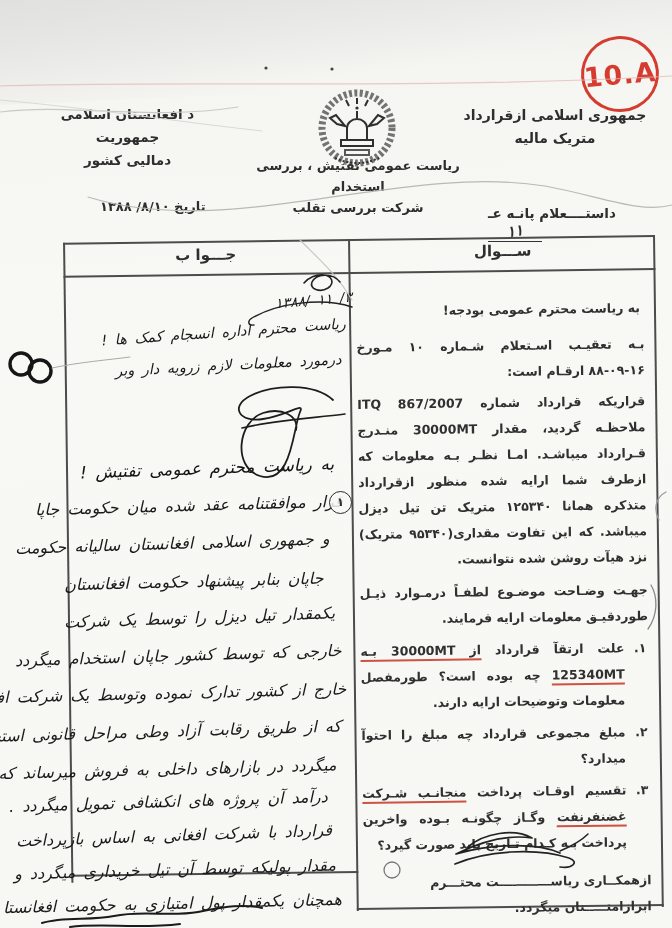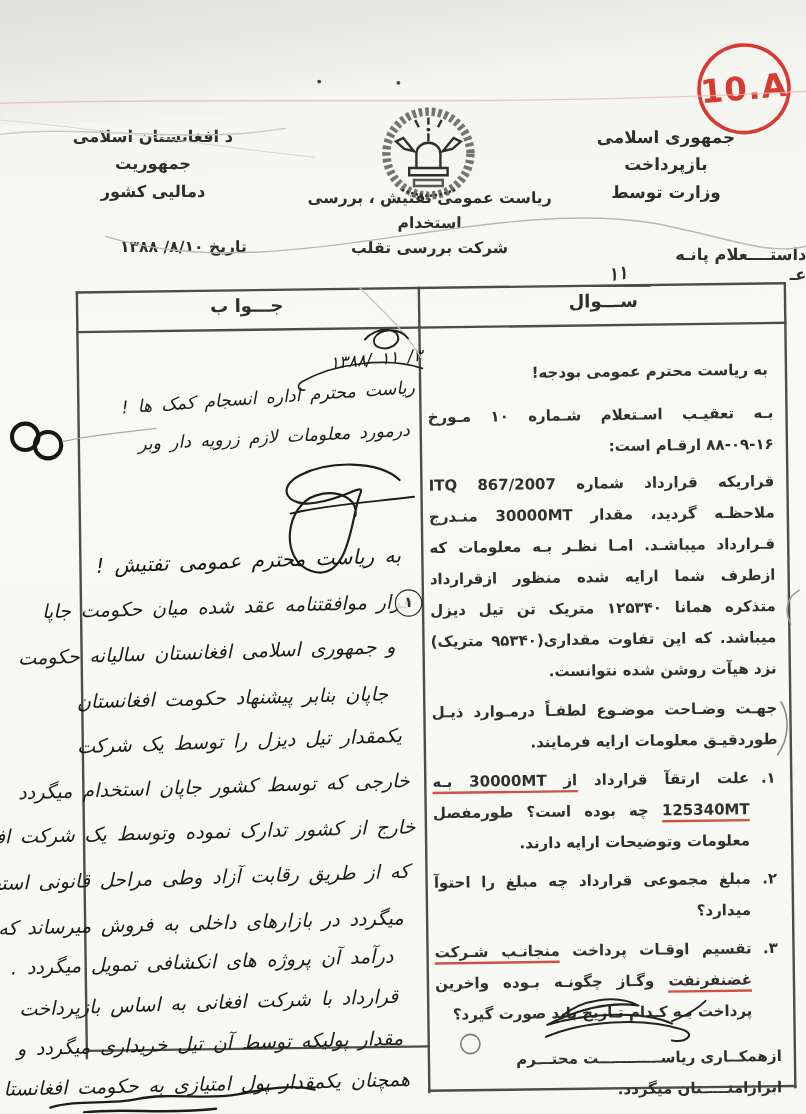--- a/index.html
+++ b/index.html
@@ -16,21 +16,21 @@
   .stamp{left:581px;top:36px;width:72px;height:70px;border:3px solid #d63b2f;border-radius:50%;
     display:flex;align-items:center;justify-content:center;color:#d63b2f;
     font-size:27px;font-weight:bold;transform:rotate(-5deg);letter-spacing:1px;}
   
   .hdr{font-weight:bold;text-align:center;direction:rtl;}
   .hdr-left{left:30px;top:103px;width:195px;font-size:13.5px;line-height:23px;}
   .hdr-right{left:462px;top:104px;width:186px;font-size:14px;line-height:23px;}
   .hdr-center{left:238px;top:155px;width:240px;font-size:13px;line-height:21px;}
   .date-line{left:100px;top:199px;font-size:13px;font-weight:bold;direction:rtl;}
   .ref-line{left:488px;top:205px;direction:rtl;display:flex;align-items:flex-end;
-    font-size:13.5px;font-weight:bold;}
+    font-size:13.5px;font-weight:bold;flex-direction:column;}
   .ref-num{display:inline-block;border-bottom:1.8px solid #333;min-width:54px;text-align:center;
     transform:translateY(2px);margin-right:3px;}
   .ref-num-inner{display:inline-block;transform:rotate(-9deg) translateY(-1px);
     font-style:italic;font-size:15px;}
   
   .table{left:63px;top:235px;width:592px;height:672px;transform:rotate(-0.75deg);
     transform-origin:top right;}
   .bline{position:absolute;background:#4c4c4c;}
   .b-top{left:0;top:0;width:592px;height:2px;}
   .b-hdr{left:0;top:33px;width:592px;height:2px;}
@@ -88,22 +88,22 @@
       <path d="M31,40 l-9,-11 l-6,3 l7,6 z"></path>
       <path d="M55,40 l9,-11 l6,3 l-7,6 z"></path>
       <path d="M35,20 l-3,-6 M43,18 v-6 M51,20 l3,-6"></path>
       <path d="M31,64 h24 v5 h-24 z" opacity="0.8"></path>
       <path d="M21,72 q22,10 44,0" stroke-dasharray="2 2"></path>
     </g>
     <circle cx="43" cy="22" r="1.6" fill="#2f2f2f"></circle>
   </svg>
 
   <div class="abs hdr hdr-right">
-    <div>جمهوری اسلامی بازپرداخت</div>
-    <div>وزارت توسط</div>
+    <div>جمهوری اسلامی ازقرارداد</div>
+    <div>متریک مالیه</div>
   </div>
   <div class="abs hdr hdr-left">
     <div>د افغانستان اسلامی جمهوریت</div>
     <div>دمالیی کشور</div>
   </div>
   <div class="abs hdr hdr-center">
     <div>ریاست عمومی تفتیش ، بررسی استخدام</div>
     <div>شرکت بررسی تقلب</div>
   </div>
 

